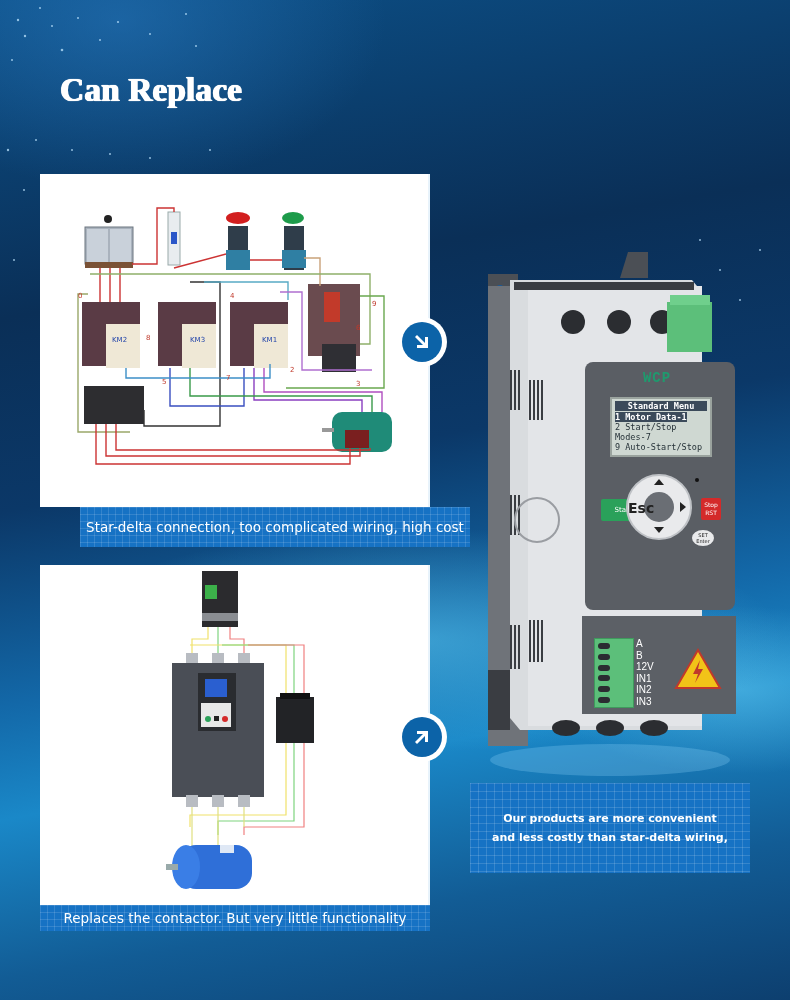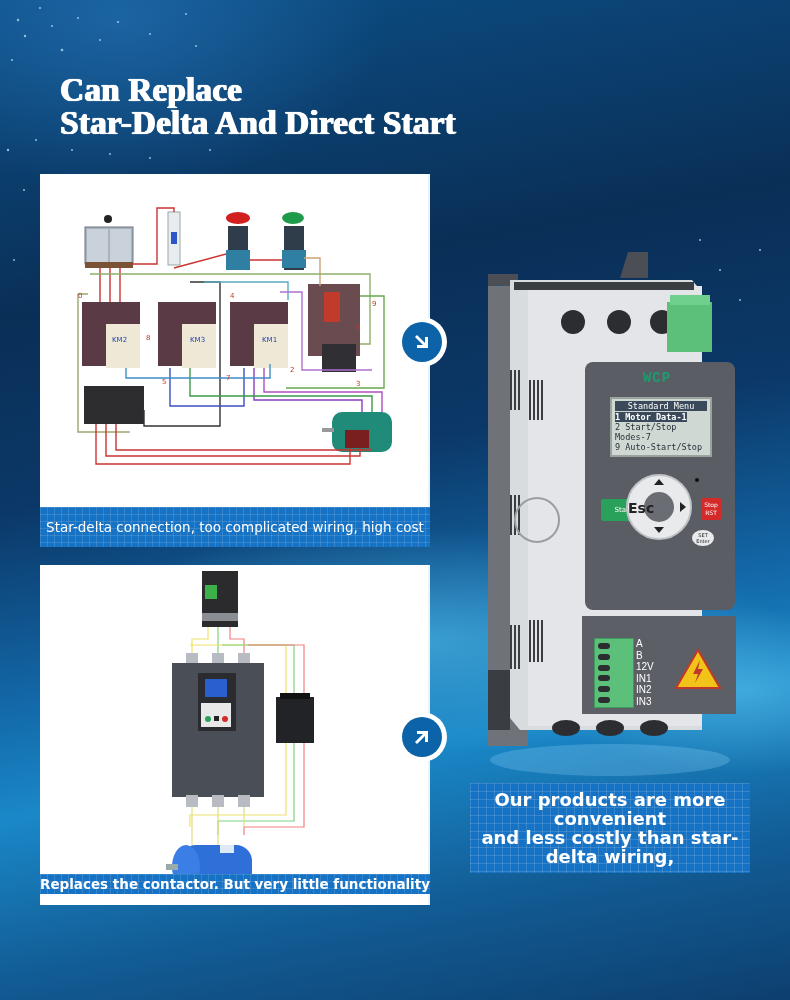--- a/index.html
+++ b/index.html
@@ -30,22 +30,22 @@
   .panel2 { top: 565px; height: 340px; }
   .caption {
     position: absolute; left: 40px; width: 390px; height: 36px;
     background-color: #1672c4;
     background-image:
       linear-gradient(rgba(255,255,255,0.13) 1px, transparent 1px),
       linear-gradient(90deg, rgba(255,255,255,0.13) 1px, transparent 1px);
     background-size: 7px 7px;
     color: #ffffff; font-size: 13.5px; display: flex; align-items: center; justify-content: center;
   }
-  .cap1 { top: 507px; height: 40px; }
-  .cap2 { top: 874px; height: 20px; font-weight: bold; }
+  .cap1 { top: 507px; height: 40px; margin-left: 40px; }
+  .cap2 { top: 905px; height: 26px; }
 
   .arrow-badge {
     position: absolute; width: 50px; height: 50px; border-radius: 50%;
     background: #ffffff; display: flex; align-items: center; justify-content: center;
   }
   .arrow-badge .inner {
     width: 40px; height: 40px; border-radius: 50%; background: #0c63a8;
     display: flex; align-items: center; justify-content: center;
   }
   .badge1 { left: 397px; top: 317px; }
@@ -53,21 +53,21 @@
 
   .device { position: absolute; left: 470px; top: 240px; width: 280px; height: 540px; }
 
   .info {
     position: absolute; left: 470px; top: 783px; width: 280px; height: 90px;
     background-color: #1672c4;
     background-image:
       linear-gradient(rgba(255,255,255,0.14) 1px, transparent 1px),
       linear-gradient(90deg, rgba(255,255,255,0.14) 1px, transparent 1px);
     background-size: 8px 8px;
-    color: #ffffff; font-size: 18px; font-weight: bold; line-height: 19px;
+    color: #ffffff; font-size: 11px; font-weight: bold; line-height: 19px;
     text-align: center; display: flex; flex-direction: column; justify-content: center;
   }
   .lcd-line { font-family: "DejaVu Sans Mono", monospace; font-size: 8.5px; }
 </style>
 </head>
 <body>
 
 <svg class="stars" width="790" height="1000">
   <g fill="#bfe6ff" opacity="0.75">
     <circle cx="18" cy="20" r="1.2"></circle>
@@ -92,21 +92,20 @@
       <circle cx="210" cy="150" r="1"></circle>
       <circle cx="720" cy="270" r="1"></circle>
     <circle cx="740" cy="300" r="1"></circle>
       <circle cx="700" cy="240" r="1"></circle>
       <circle cx="760" cy="250" r="1"></circle>
   </g>
 </svg>
 
 <div class="title">
   <div>Can Replace</div>
-  <div>Star-Delta And Direct Start</div>
 </div>
 
 <div class="panel panel1">
   <svg width="390" height="333">
 
     <g>
       <rect x="45" y="53" width="48" height="37" fill="#a9b2bd" stroke="#6d7680"></rect>
       <rect x="47" y="55" width="21" height="33" fill="#c9d1da"></rect>
       <rect x="70" y="55" width="21" height="33" fill="#c9d1da"></rect>
       <rect x="45" y="88" width="48" height="6" fill="#7a5236"></rect>
@@ -308,21 +307,21 @@
     <ellipse cx="184" cy="488" rx="14" ry="8" fill="#2b2d31"></ellipse>
 
     <rect x="18" y="430" width="22" height="60" fill="#3a3d42"></rect>
   </svg>
 
   
   <div style="position:absolute;left:157px;top:130px;width:60px;text-align:center;color:#1f9a6e;font-family:Liberation Mono, monospace;font-weight:bold;font-size:14px;letter-spacing:1px;">WCP</div>
 
   
   <div style="position:absolute;left:140px;top:157px;width:102px;height:60px;background:#cfd8d2;border:2px solid #9aa39e;padding:2px 3px;">
-    <div class="lcd-line" style="background:#3b4a5a;color:#fff;text-align:center;font-weight:normal;margin-bottom:1px;">Standard Menu</div>
+    <div class="lcd-line" style="background:#3b4a5a;color:#fff;text-align:center;font-weight:bold;margin-bottom:1px;">Standard Menu</div>
     <div class="lcd-line" style="background:#3b4a5a;color:#fff;width:78%;font-weight:bold;">1 Motor Data-1</div>
     <div class="lcd-line" style="color:#263238;">2 Start/Stop Modes-7</div>
     <div class="lcd-line" style="color:#263238;">9 Auto-Start/Stop</div>
   </div>
 
   
   <div style="position:absolute;left:131px;top:259px;width:44px;height:22px;background:#2aa15a;color:#fff;font-size:7px;display:flex;align-items:center;justify-content:center;border-radius:2px;">Start</div>
   <div style="position:absolute;left:156px;top:234px;width:66px;height:66px;border-radius:50%;background:#e9eaec;border:2px solid #bfc2c6;"></div>
   <div style="position:absolute;left:174px;top:252px;width:30px;height:30px;border-radius:50%;background:#6a6e74;"></div>
   <div style="position:absolute;left:184px;top:239px;width:0;height:0;border-left:5px solid transparent;border-right:5px solid transparent;border-bottom:6px solid #222;"></div>

